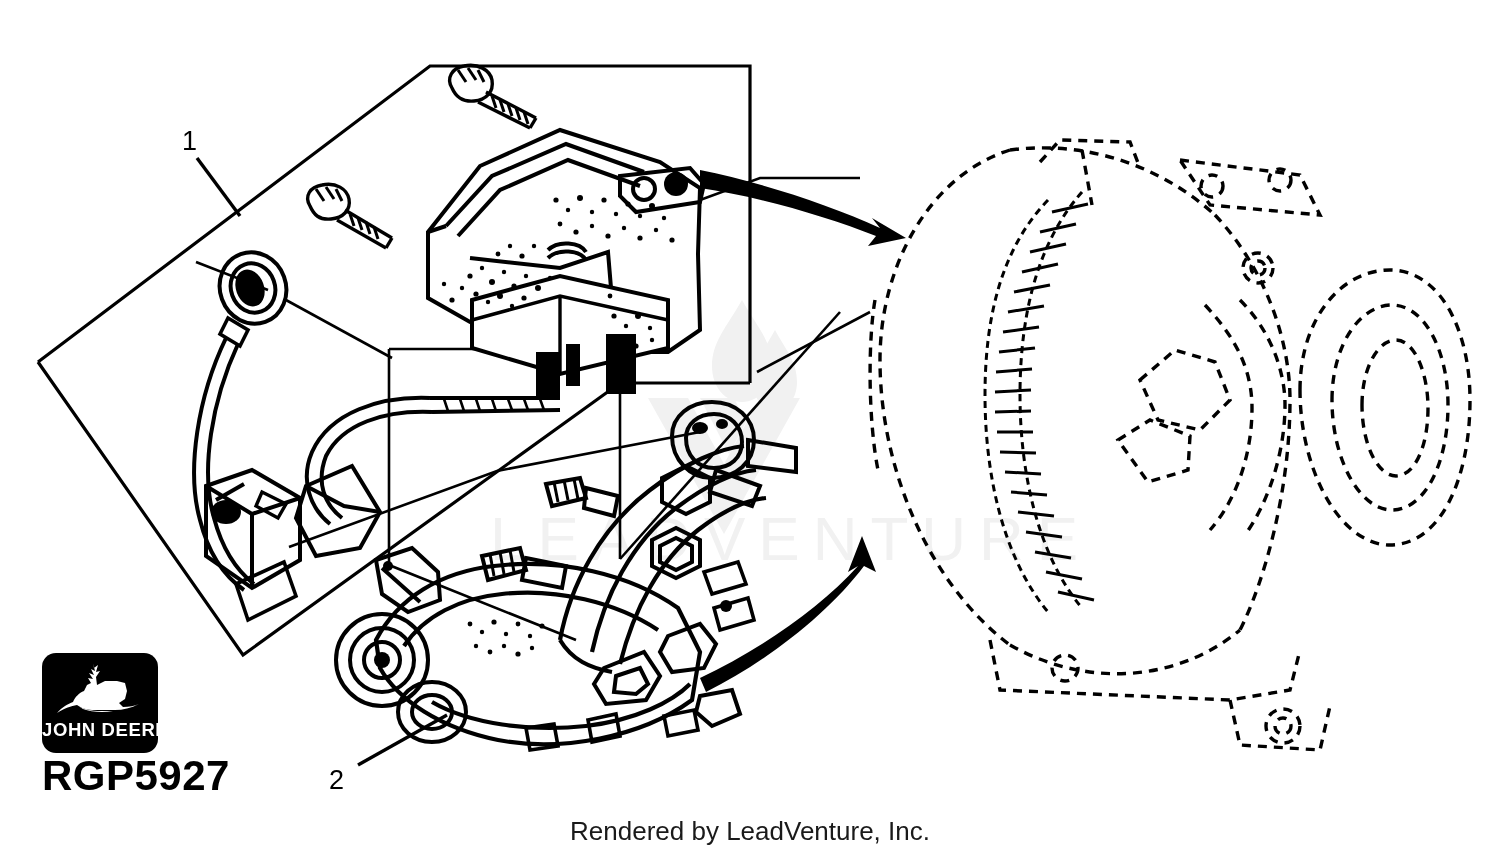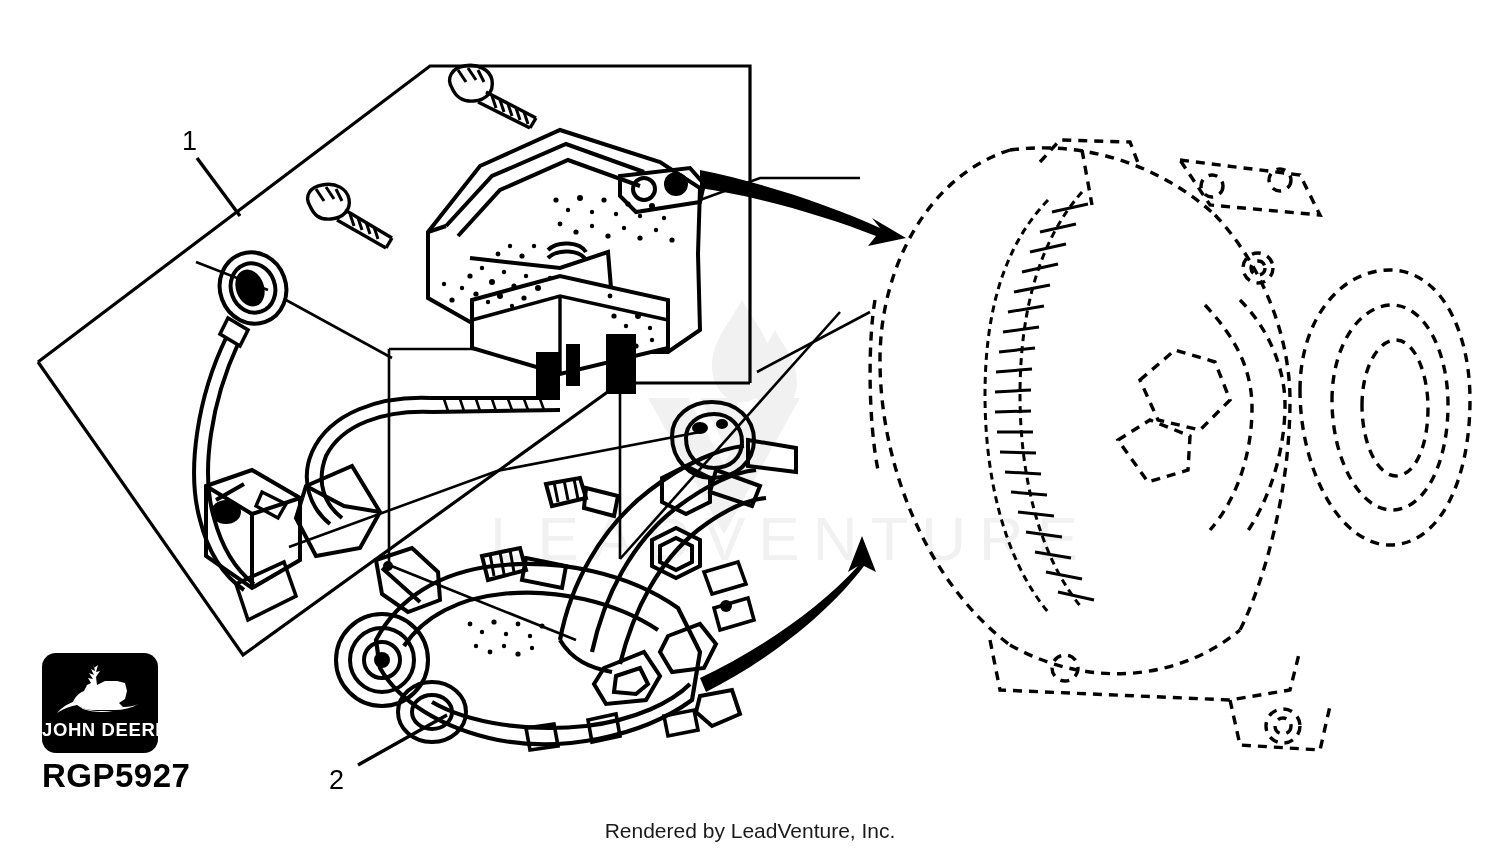--- a/index.html
+++ b/index.html
@@ -58,34 +58,34 @@
     line-height: 22px;
     white-space: nowrap;
   }
   #drawing-number {
     position: absolute;
     left: 42px;
     top: 758px;
     color: #000000;
     font-family: "Liberation Sans", sans-serif;
     font-weight: 700;
-    font-size: 33px;
+    font-size: 42px;
     letter-spacing: 0.5px;
     line-height: 36px;
     white-space: nowrap;
   }
   #footer-credit {
     position: absolute;
     left: 0;
     top: 818px;
     width: 1500px;
     text-align: center;
     color: #1a1a1a;
     font-family: "Liberation Sans", sans-serif;
-    font-size: 21px;
+    font-size: 26px;
     line-height: 26px;
     white-space: nowrap;
   }
   .callout-label {
     position: absolute;
     color: #000000;
     font-family: "Liberation Sans", sans-serif;
     font-size: 27px;
     line-height: 30px;
   }

